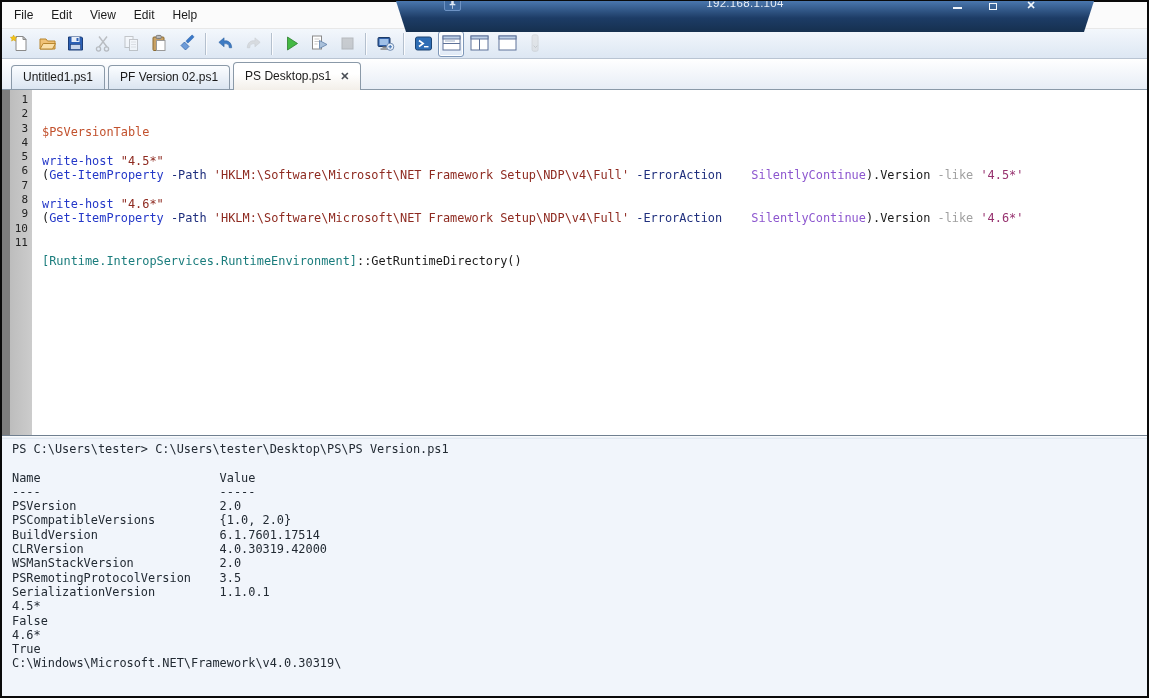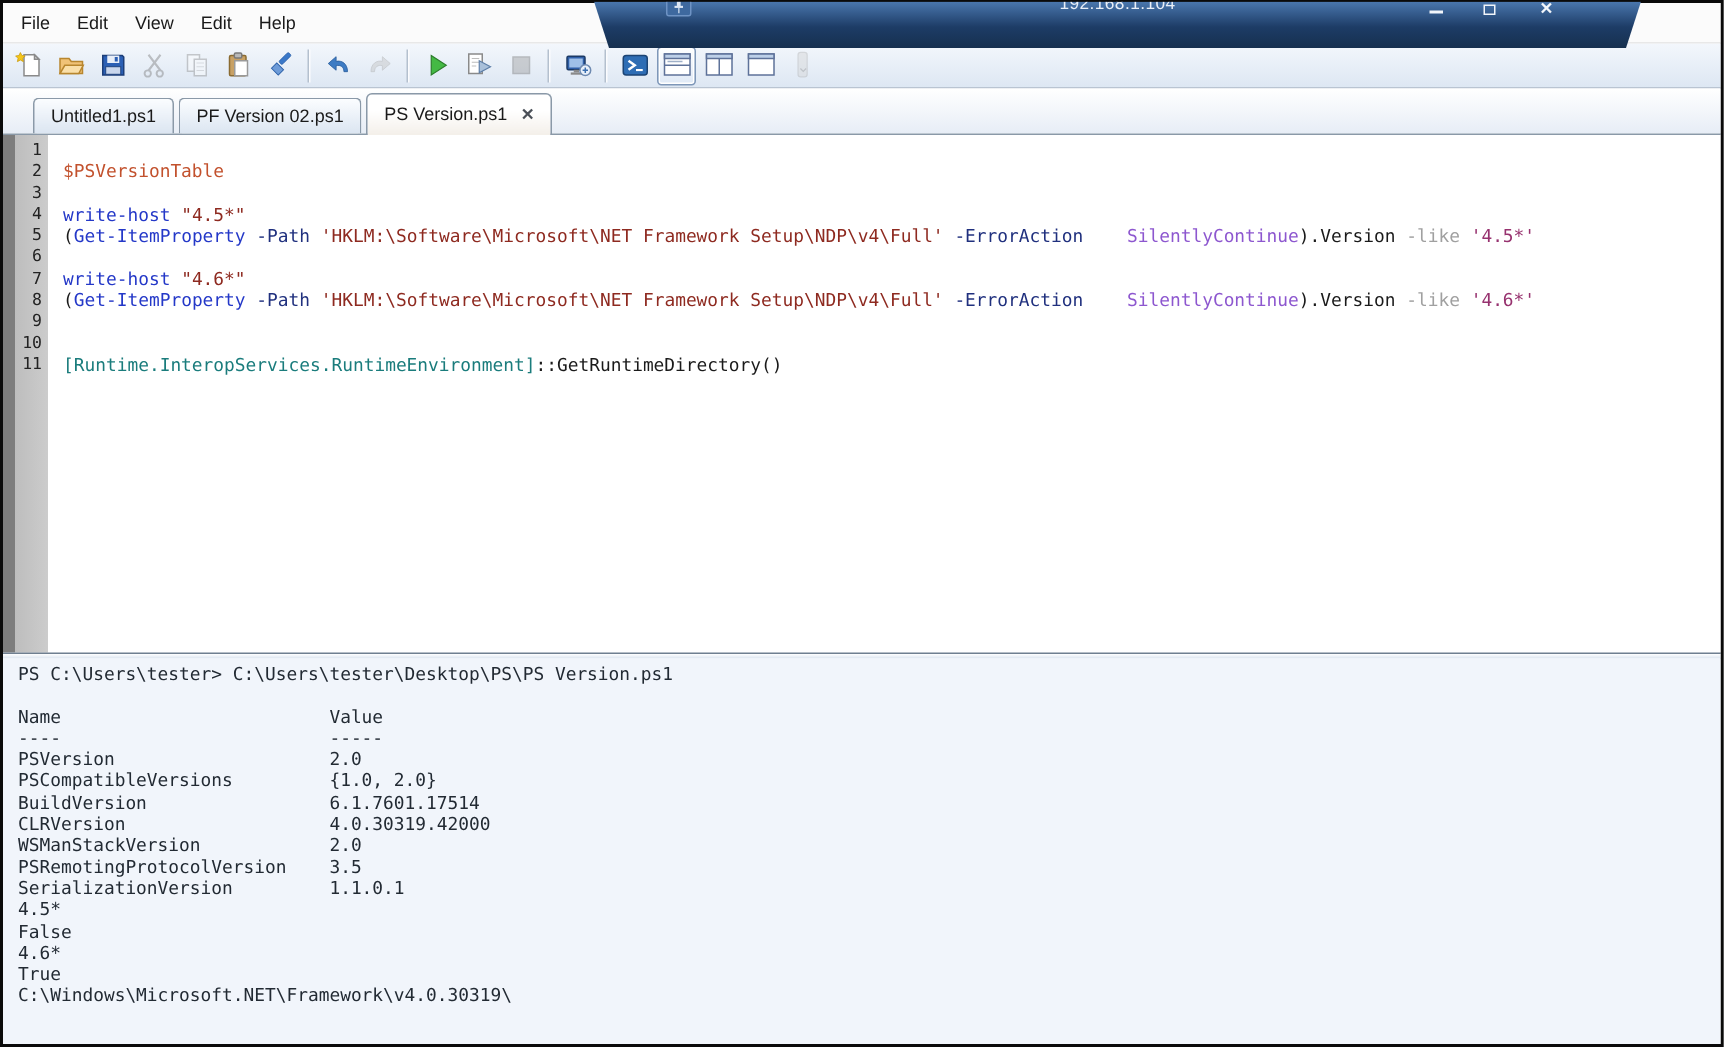--- a/index.html
+++ b/index.html
@@ -42,40 +42,40 @@
   .tb-btn.selected { border-color:#7e97b8; background:linear-gradient(#feffff,#dfe9f6);
                      box-shadow:inset 0 0 0 1px #ffffff; }
   .tb-btn.disabled { opacity:.42; filter:grayscale(75%); }
   .tb-sep { width:0; height:22px; border-left:1px solid #b4c0ce; border-right:1px solid #fbfcfe;
             margin:0 4px; }
 
   
   #tabbar { position:absolute; left:0; top:57px; right:0; height:31px;
             background:linear-gradient(#ffffff,#e7edf6);
             border-bottom:1px solid #8a99a8;
-            display:flex; align-items:flex-end; padding-left:20px; }
+            display:flex; align-items:flex-end; padding-left:9px; }
   .tab { position:relative; display:inline-flex; align-items:center; height:24px;
          margin-right:3px; padding:0 11px 1px 11px;
          border:1px solid #8a99a8; border-bottom:none; border-radius:4px 4px 0 0;
          background:linear-gradient(#fbfdff,#dbe5f1);
          font-size:12px; color:#1a1a1a; cursor:default; white-space:nowrap; }
   .tab.active { height:28px; margin-bottom:-1px; z-index:2;
                 background:linear-gradient(#ffffff 40%,#f3efe9); }
   .tab-close { margin-left:9px; color:#4a4f57; font-size:11px; font-weight:bold; cursor:default; }
 
   
   #editor { position:absolute; left:0; top:88px; right:0; height:345px; background:#ffffff; }
   #gutter-band { position:absolute; left:0; top:0; bottom:0; width:8px; background:#7d7d7d; }
   #gutter { position:absolute; left:8px; top:0; bottom:0; width:22px;
             background:linear-gradient(90deg,#bdbdbd,#cccccc);
             padding-top:3px; }
   .ln { height:14.3px; line-height:14.3px; text-align:right; padding-right:4px;
         font-family:"DejaVu Sans Mono", monospace; font-size:11px; color:#232323; }
   #code { position:absolute; left:30px; top:0; right:0; bottom:0;
-          padding:3px 0 0 10px; }
+          padding:21px 0 0 10px; }
   .code-line { white-space:pre; height:14.3px; line-height:14.3px;
                font-family:"DejaVu Sans Mono", monospace; font-size:11.9px; color:#1a1a1a; }
   .tk-cmd { color:#2438c8; } .tk-prm { color:#20307e; } .tk-str { color:#8e2a20; }
   .tk-wstr{ color:#97326f;text-align:center; } .tk-arg { color:#8d57cf;margin-left:22px; } .tk-op  { color:#a0a0a0; }
   .tk-typ { color:#1a7c7c; } .tk-var { color:#c2512d; } .tk-pl  { color:#1a1a1a; }
 
   
   #splitter { position:absolute; left:0; top:433px; right:0; height:4px;
               background:linear-gradient(#ffffff,#dbe4ef);
               border-top:1px solid #6f7f90; cursor:row-resize; }
@@ -264,21 +264,21 @@
     </div>
 
   <div id="tabbar">
       <div class="tab">
         <span class="tab-label">Untitled1.ps1</span>
       </div>
       <div class="tab">
         <span class="tab-label">PF Version 02.ps1</span>
       </div>
       <div class="tab active">
-        <span class="tab-label">PS Version.ps1</span>
+        <span class="tab-label">PS Desktop.ps1</span>
         <span class="tab-close">✕</span>
       </div>
     </div>
 
   <div id="editor">
     <div id="gutter-band"></div>
     <div id="gutter">
         <div class="ln">1</div>
         <div class="ln">2</div>
         <div class="ln">3</div>

